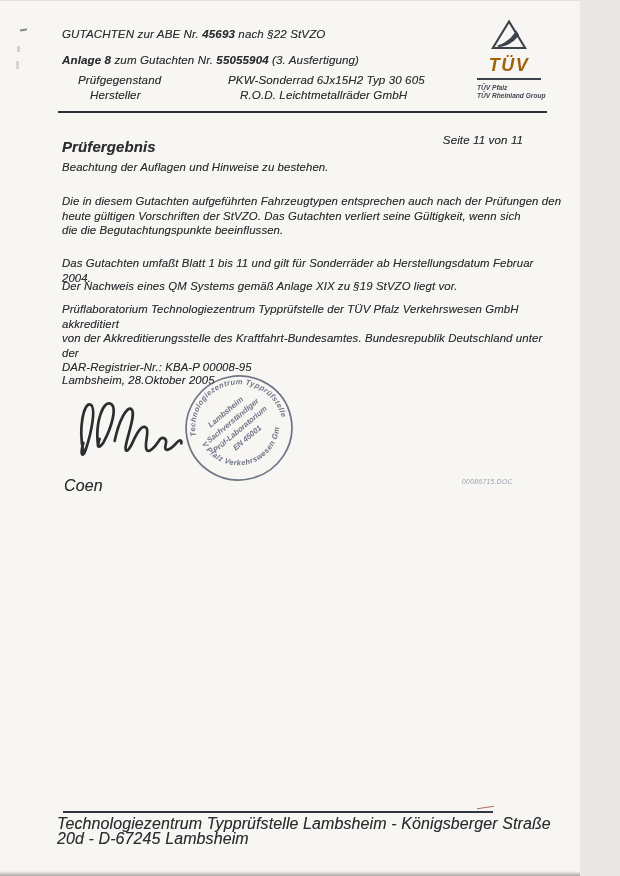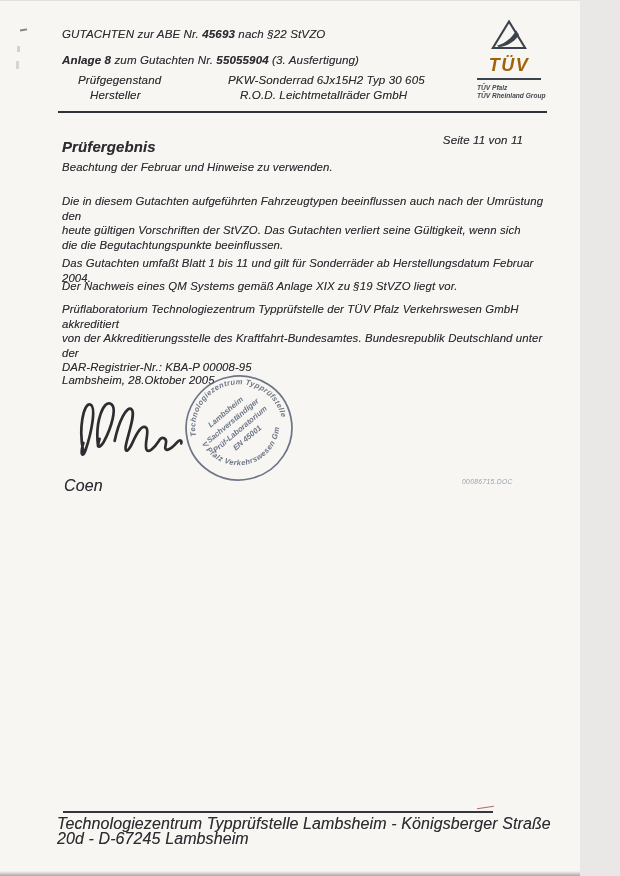--- a/index.html
+++ b/index.html
@@ -86,25 +86,25 @@
     <div>TÜV Pfalz</div>
     <div>TÜV Rheinland Group</div>
   </div>
 
   <div class="abs rule-top"></div>
   <div class="abs txt page-num">Seite 11 von 11</div>
 
   <div class="abs txt heading">Prüfergebnis</div>
 
   <div class="abs txt para p1">
-    <div>Beachtung der Februar und Hinweise zu verwenden.</div>
+    <div>Beachtung der Auflagen und Hinweise zu bestehen.</div>
   </div>
 
   <div class="abs txt para p2">
-    <div>Die in diesem Gutachten aufgeführten Fahrzeugtypen beeinflussen auch nach der Umrüstung den</div>
+    <div>Die in diesem Gutachten aufgeführten Fahrzeugtypen entsprechen auch nach der Prüfungen den</div>
     <div>heute gültigen Vorschriften der StVZO. Das Gutachten verliert seine Gültigkeit, wenn sich</div>
     <div>die die Begutachtungspunkte beeinflussen.</div>
   </div>
 
   <div class="abs txt para p3">Das Gutachten umfaßt Blatt 1 bis 11 und gilt für Sonderräder ab Herstellungsdatum Februar 2004.</div>
 
   <div class="abs txt para p4">Der Nachweis eines QM Systems gemäß Anlage XIX zu §19 StVZO liegt vor.</div>
 
   <div class="abs txt para p5">
     <div>Prüflaboratorium Technologiezentrum Typprüfstelle der TÜV Pfalz Verkehrswesen GmbH akkreditiert</div>

